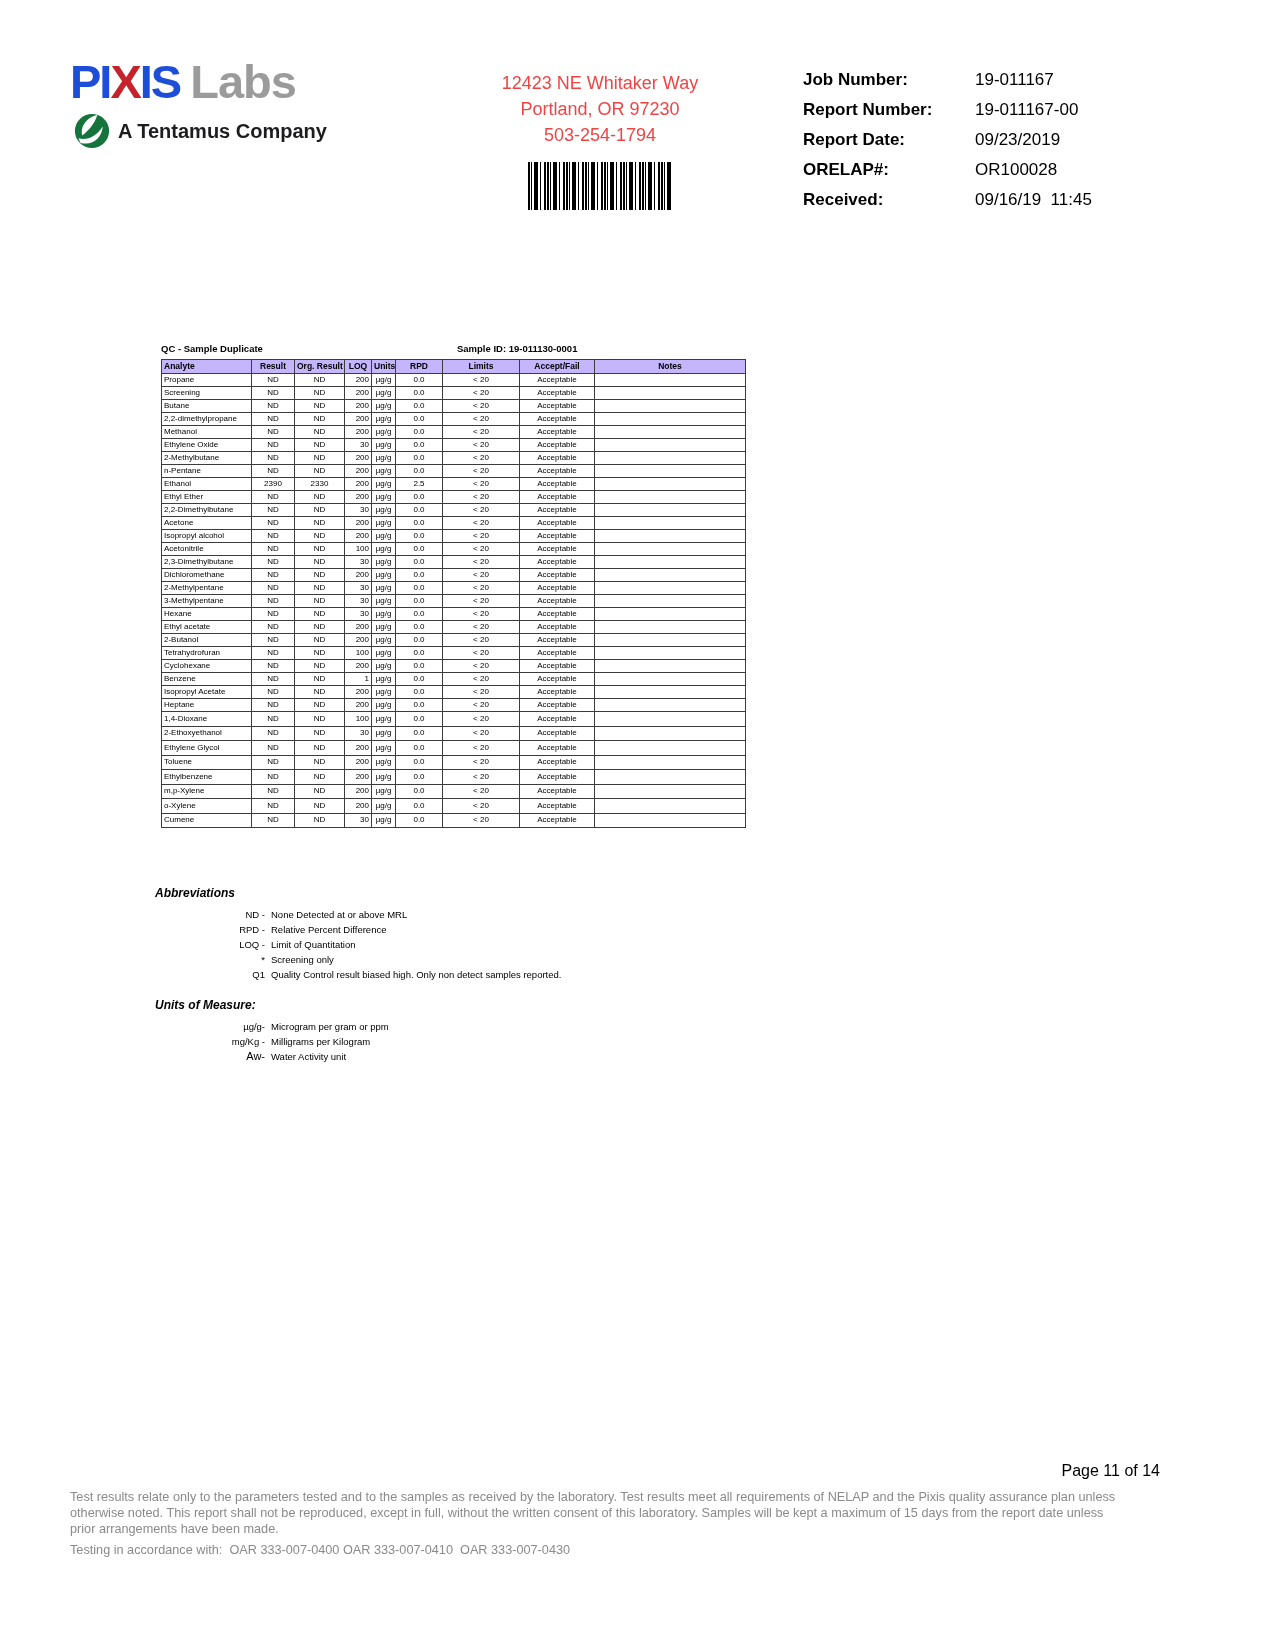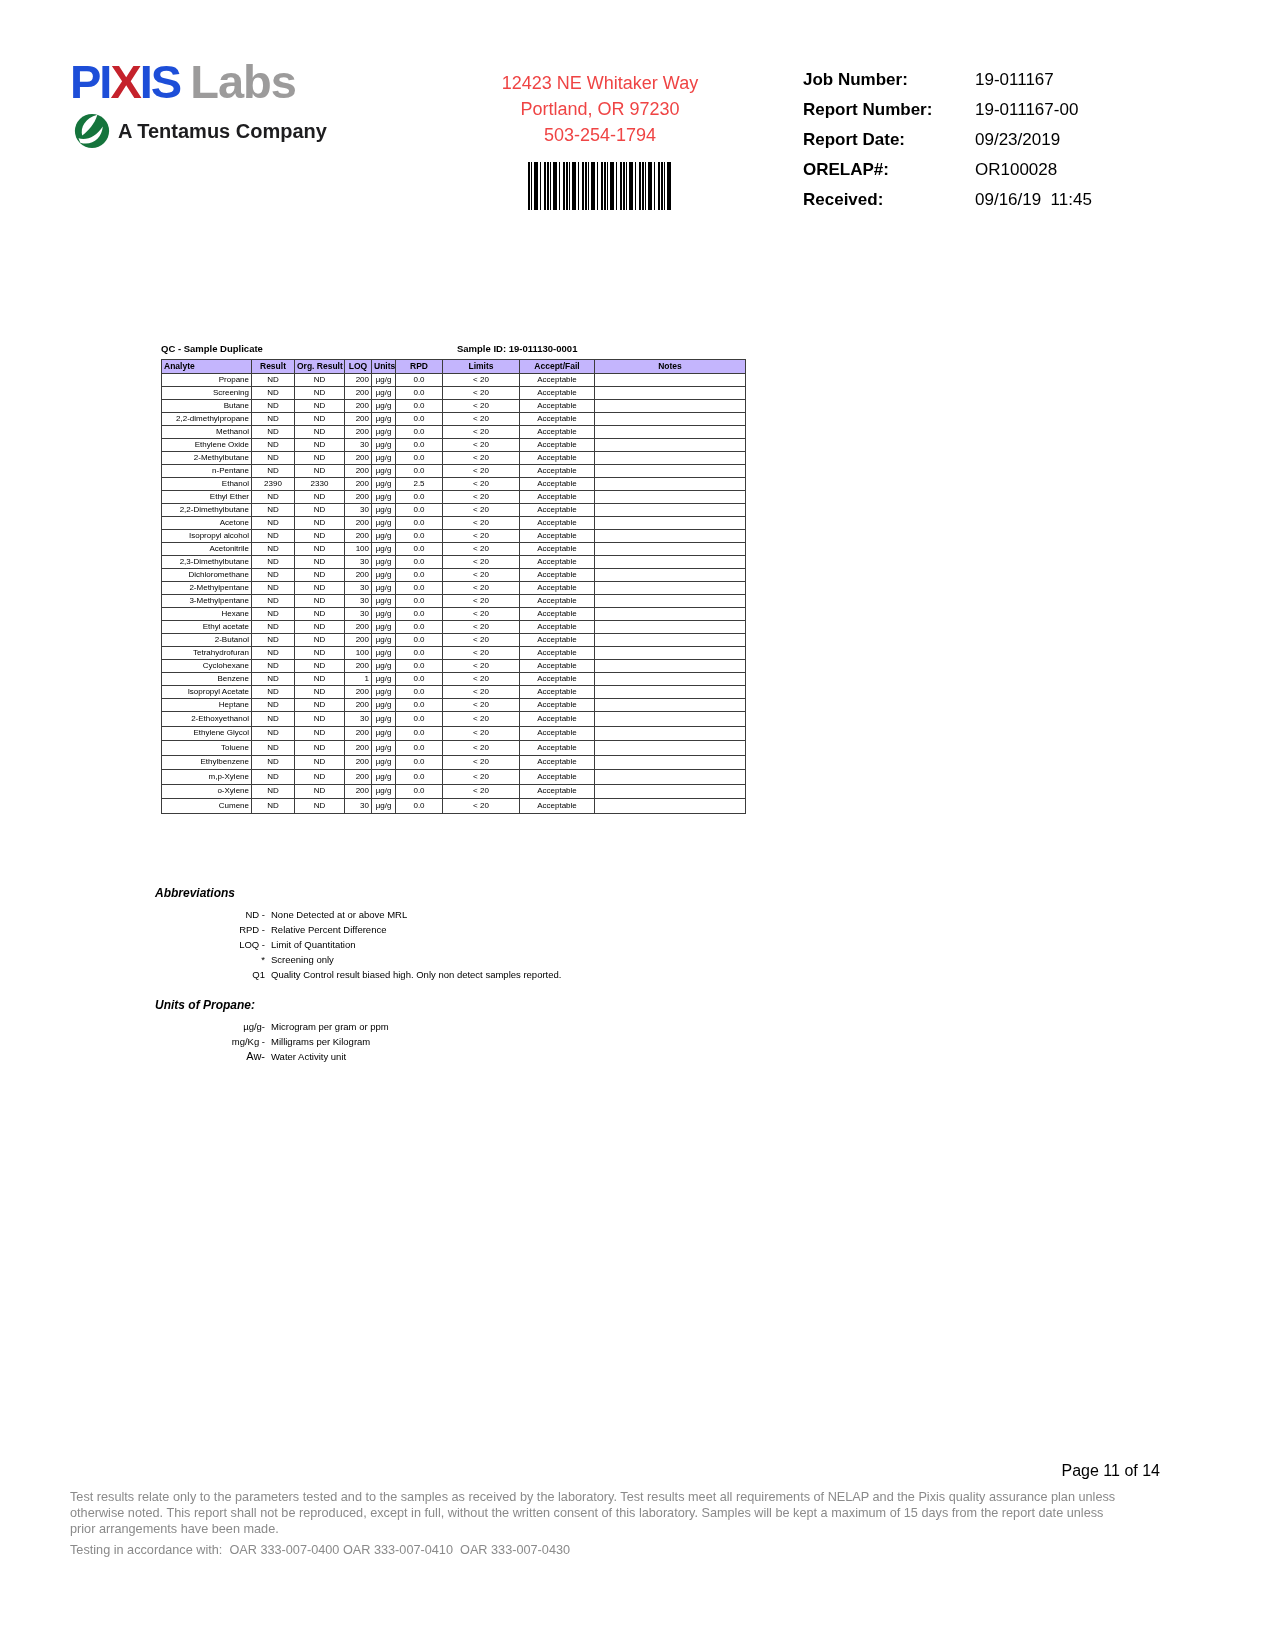--- a/index.html
+++ b/index.html
@@ -35,21 +35,21 @@
   table.qc-table{border-collapse:collapse;width:584px;table-layout:fixed;
        font-size:8px;line-height:1;}
   .qc-table th,.qc-table td{border:1px solid #3c3c3c;padding:0 2px;
        overflow:hidden;white-space:nowrap;}
   .qc-table thead th{background:#c4b5fd;font-size:8.5px;font-weight:bold;
        height:13px;text-align:center;}
   .qc-table thead th:first-child{text-align:left;}
   .qc-table tbody tr{height:13px;}
   .qc-table tbody tr:nth-child(n+27){height:14.5px;}
   .qc-table tbody td{text-align:center;}
-  .qc-table tbody td:nth-child(1){text-align:right;}
+  .qc-table tbody td:nth-child(1){text-align:left;}
   .qc-table tbody td:nth-child(4){text-align:right;}
 
   
   .defs{position:absolute;left:155px;}
   .abbr{top:886px;}
   .uom{top:998px;}
   .sec-heading{font-size:12px;font-weight:bold;font-style:italic;margin:0 0 7px 0;}
   .def-row{display:flex;font-size:9.5px;line-height:15px;align-items:center;}
   .def-term{width:110px;flex:0 0 auto;text-align:right;padding-right:6px;white-space:pre;}
   .uom .def-row:nth-child(4) .def-term{font-size:11px;}
@@ -420,20 +420,31 @@
             <td>ND</td>
             <td>ND</td>
             <td>200</td>
             <td>µg/g</td>
             <td>0.0</td>
             <td>&lt; 20</td>
             <td>Acceptable</td>
             <td></td>
           </tr>
           <tr>
+            <td>1,4-Dioxane</td>
+            <td>ND</td>
+            <td>ND</td>
+            <td>100</td>
+            <td>µg/g</td>
+            <td>0.0</td>
+            <td>&lt; 20</td>
+            <td>Acceptable</td>
+            <td></td>
+          </tr>
+          <tr>
             <td>2-Ethoxyethanol</td>
             <td>ND</td>
             <td>ND</td>
             <td>30</td>
             <td>µg/g</td>
             <td>0.0</td>
             <td>&lt; 20</td>
             <td>Acceptable</td>
             <td></td>
           </tr>
@@ -525,21 +536,21 @@
       <span class="def-term">*</span>
       <span class="def-desc">Screening only</span>
     </div>
     <div class="def-row">
       <span class="def-term">Q1</span>
       <span class="def-desc">Quality Control result biased high. Only non detect samples reported.</span>
     </div>
   </section>
 
   <section class="defs uom">
-    <h3 class="sec-heading">Units of Propane:</h3>
+    <h3 class="sec-heading">Units of Measure:</h3>
     <div class="def-row">
       <span class="def-term">µg/g-</span>
       <span class="def-desc">Microgram per gram or ppm</span>
     </div>
     <div class="def-row">
       <span class="def-term">mg/Kg -</span>
       <span class="def-desc">Milligrams per Kilogram</span>
     </div>
     <div class="def-row">
       <span class="def-term">Aw-</span>

